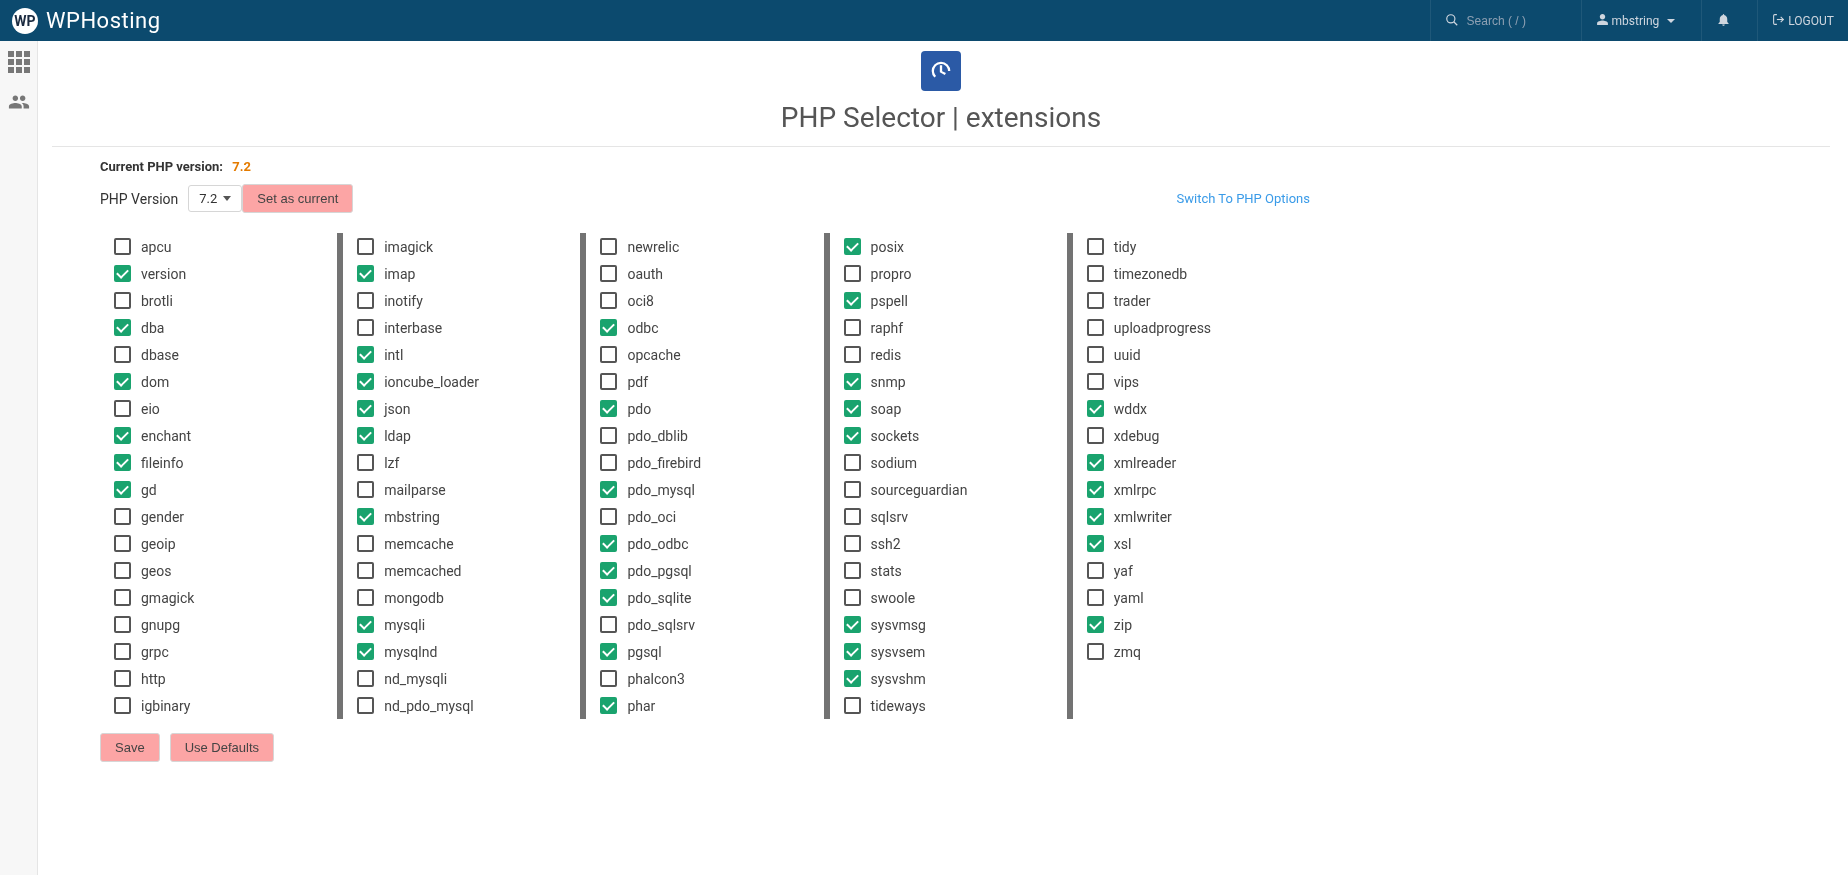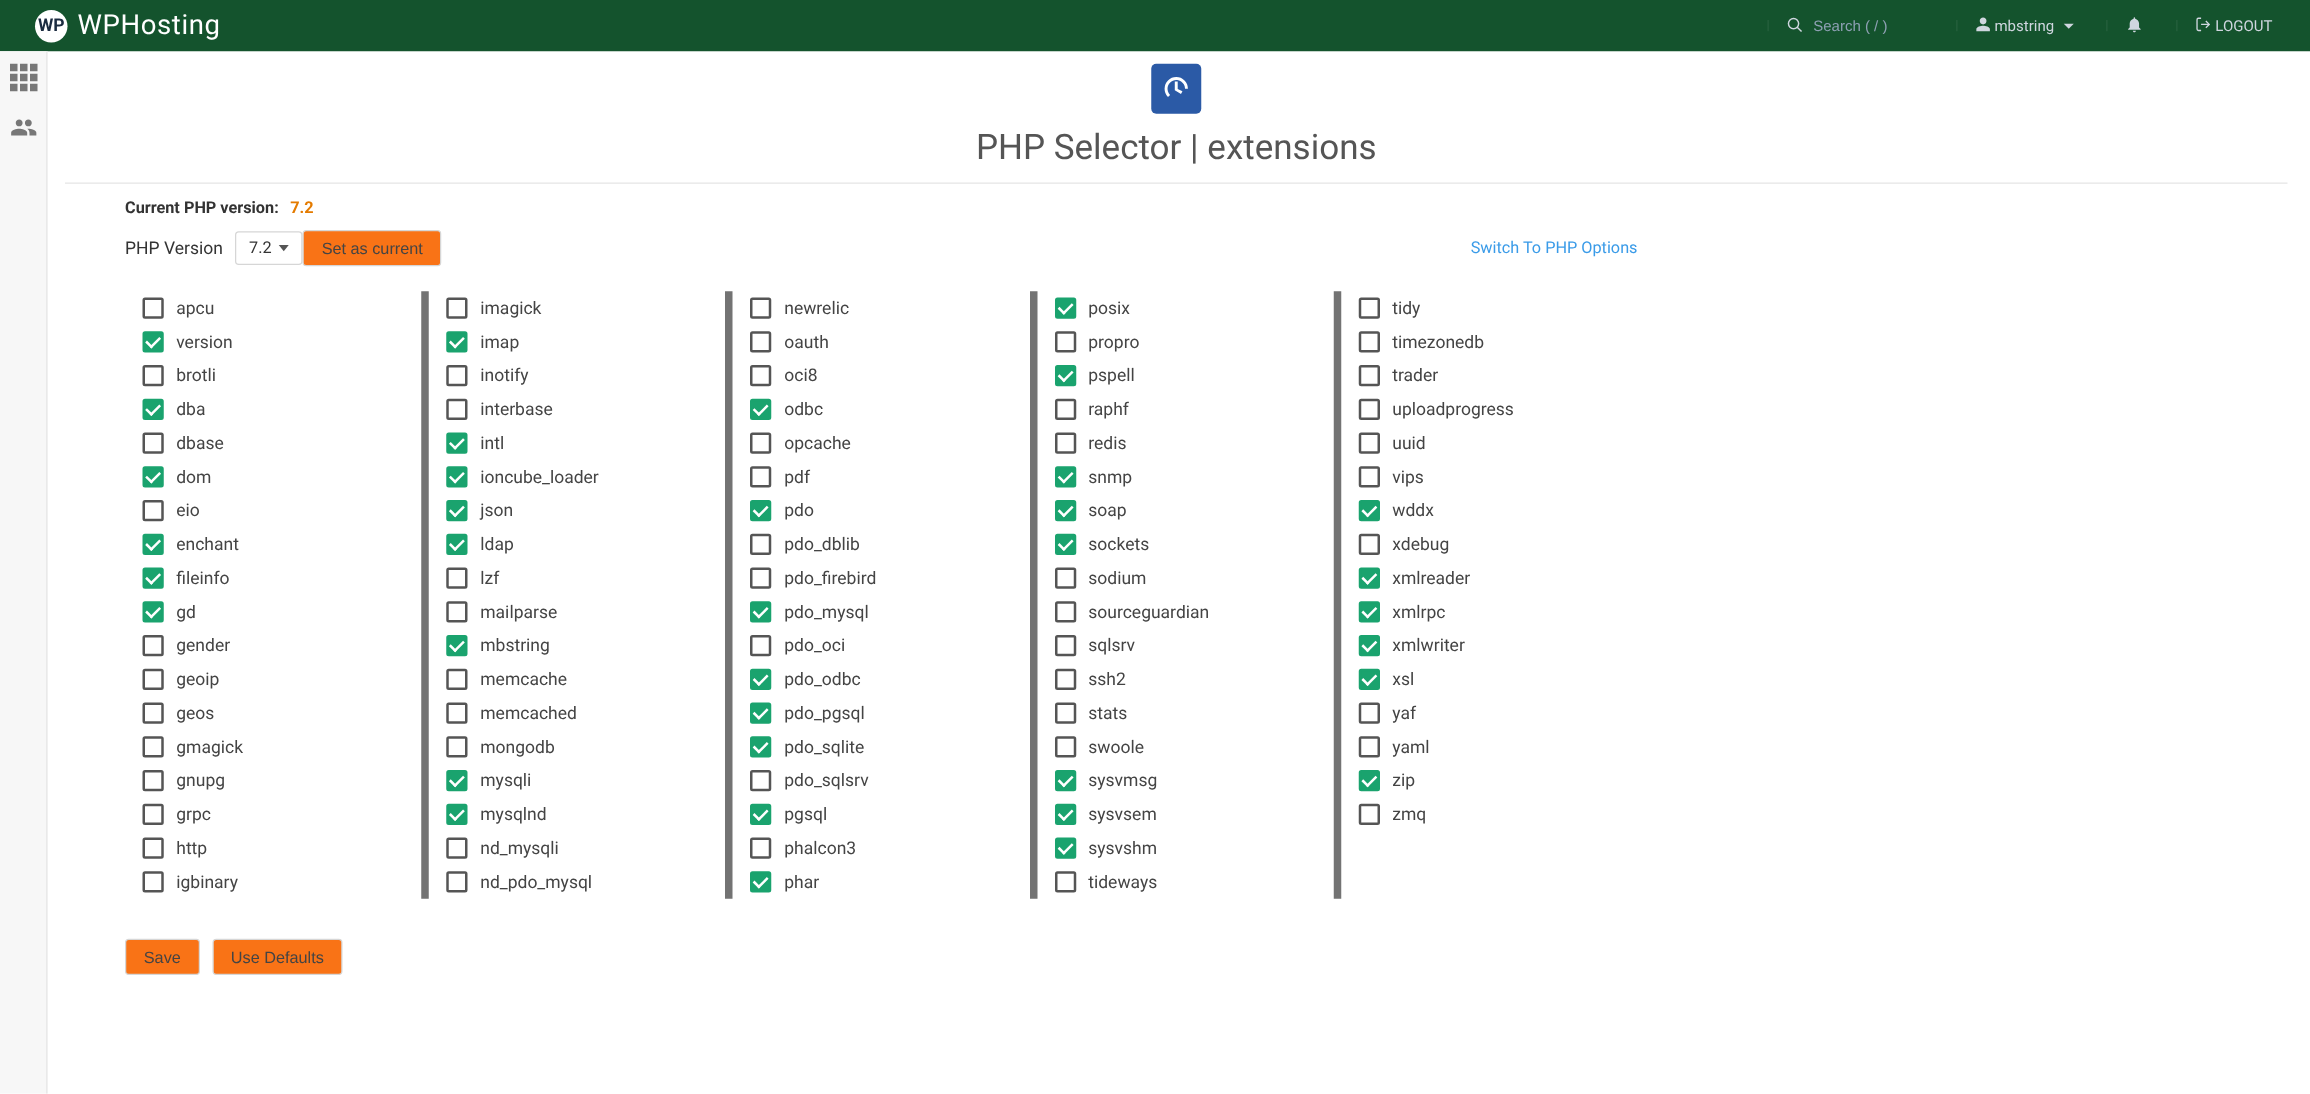--- a/index.html
+++ b/index.html
@@ -1,18 +1,18 @@
 <!DOCTYPE html>
 <html><head>
 <meta charset="utf-8">
 <style>
   html,body{margin:0;padding:0;font-family:-apple-system,BlinkMacSystemFont,"Segoe UI",Roboto,Arial,sans-serif;font-size:14px;color:#333;background:#fff;}
   *{box-sizing:border-box;}
   
-  .topbar{background:#14532d;color:#fff;height:41px;display:flex;align-items:center;justify-content:space-between;padding:16px;}
+  .topbar{background:#0c4a6e;color:#fff;height:41px;display:flex;align-items:center;justify-content:space-between;padding:0;}
   .brand{display:flex;align-items:center;gap:8px;padding-left:12px;}
   .brand .logo{width:26px;height:26px;border-radius:50%;background:#fff;display:flex;align-items:center;justify-content:center;color:#1b2b40;font-weight:700;font-size:14px;}
   .brand .name{font-size:22px;font-weight:400;letter-spacing:.5px;}
   .top-right{display:flex;align-items:stretch;height:100%;gap:12px;}
   .top-cell{display:flex;align-items:center;padding:0 14px;border-left:1px solid rgba(255,255,255,.08);color:#cfd6df;font-size:12px;cursor:pointer;}
   .top-cell input{background:transparent;border:none;color:#cfd6df;font-size:12px;width:90px;outline:none;}
   .top-cell input::placeholder{color:#8ea0b3;}
   .icon{display:inline-block;line-height:1;}
   .caret-down{width:0;height:0;border-left:4px solid transparent;border-right:4px solid transparent;border-top:4px solid #cfd6df;margin-left:8px;}
   
@@ -27,33 +27,33 @@
   .page-head{display:flex;align-items:center;gap:10px;border-bottom:1px solid #e5e5e5;padding-bottom:12px;margin-bottom:12px;flex-direction:column;}
   .page-head .app-icon{width:40px;height:40px;border-radius:4px;background:#2b5aa6;display:flex;align-items:center;justify-content:center;}
   .page-head .app-icon svg{width:28px;height:28px;fill:#fff;}
   .page-title{font-size:28px;font-weight:400;color:#555;}
   .content{max-width:1210px;margin-left:48px;}
   .row-current{font-size:13px;margin-bottom:10px;}
   .row-current .label{font-weight:700;color:#333;}
   .row-current .value{color:#e47b00;font-weight:700;margin-left:6px;}
   .select-wrap{border:1px solid #d6d6d6;border-radius:3px;padding:5px 10px;display:flex;align-items:center;gap:6px;cursor:pointer;font-size:13px;}
   .select-wrap .caret{width:0;height:0;border-left:4px solid transparent;border-right:4px solid transparent;border-top:5px solid #555;}
-  .btn{border:1px solid #d6d6d6;background:#f97316;border-radius:3px;padding:6px 14px;font-size:13px;color:#444;cursor:pointer;}
+  .btn{border:1px solid #d6d6d6;background:#fca5a5;border-radius:3px;padding:6px 14px;font-size:13px;color:#444;cursor:pointer;}
   .switch-link{margin-left:auto;color:#3a9be8;font-size:13px;cursor:pointer;}
   .version-bar{display:flex;align-items:center;margin-bottom:20px;}
   
   .ext-grid{display:flex;}
   .ext-col{flex:1;padding:0 14px;}
   .ext-col:first-child{padding-left:14px;}
   .ext-col+.ext-col{border-left:6px solid #737373;}
   .ext-item{display:flex;align-items:center;gap:10px;padding:5px 0;font-size:14px;color:#444;}
   .chk{width:17px;height:17px;border:2px solid #555;border-radius:2px;display:inline-flex;align-items:center;justify-content:center;cursor:pointer;flex-shrink:0;}
   .chk.checked{background:#1aa36e;border-color:#1aa36e;}
   .chk.checked::after{content:"";width:9px;height:5px;border-left:2px solid #fff;border-bottom:2px solid #fff;transform:rotate(-45deg);margin-top:-3px;}
-  .footer-btns{display:flex;gap:10px;margin-top:32px;}
+  .footer-btns{display:flex;gap:10px;margin-top:14px;}
 </style>
 </head>
 <body>
 
 <div class="topbar">
   <div class="brand">
     <span class="logo">WP</span>
     <span class="name">WPHosting</span>
   </div>
   <div class="top-right">

